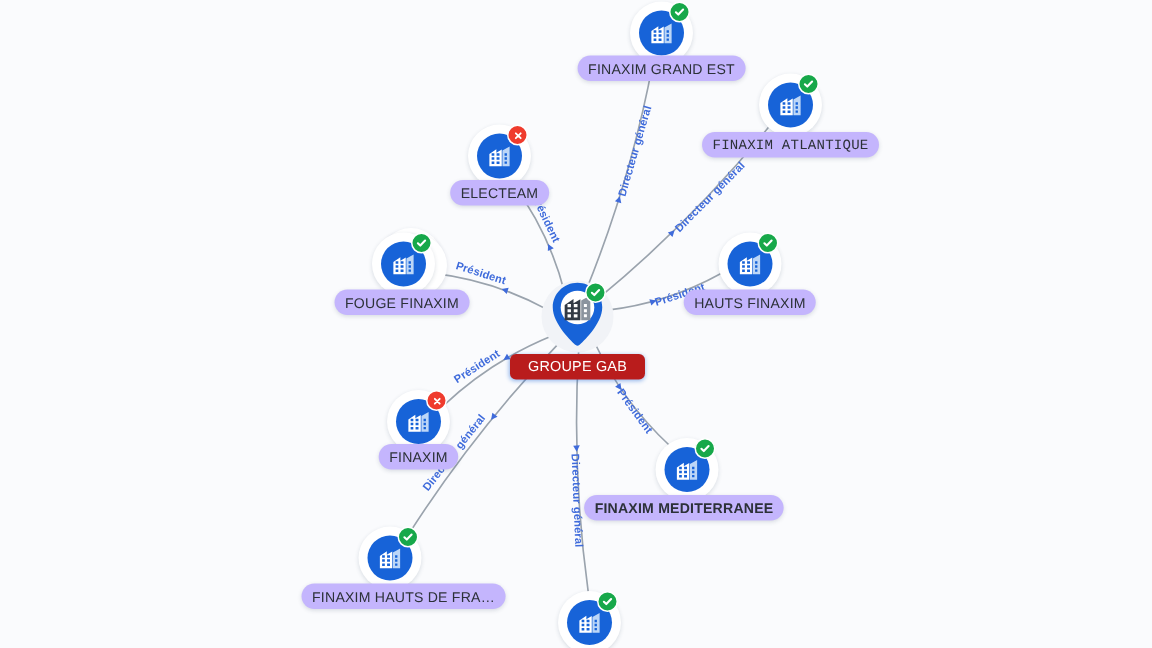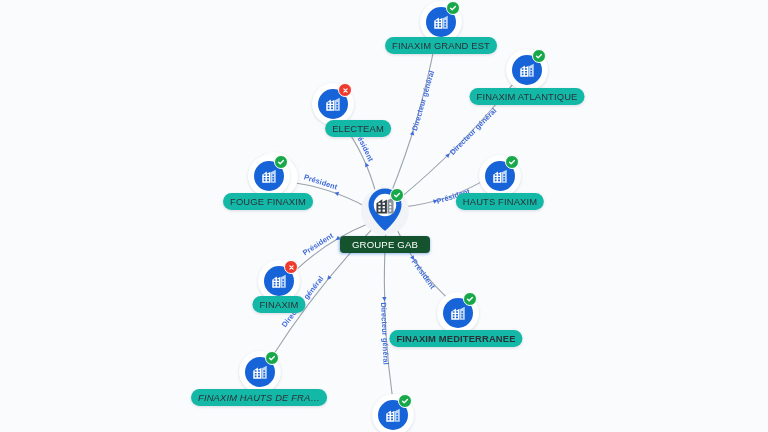--- a/index.html
+++ b/index.html
@@ -81,32 +81,32 @@
     position:absolute;right:0px;top:1px;
     width:14px;height:14px;border-radius:50%;
     background:#17a84a;border:1.6px solid #fff;box-sizing:border-box;
     display:flex;align-items:center;justify-content:center;z-index:4;
   }
 
   
   .label{
     position:absolute;
     transform:translate(-50%,0);
-    background:#14b8a6;
+    background:#c4b5fd;
     color:#2c3138;
     font-size:9.4px;
     letter-spacing:.15px;
     padding:3px 7px;
     border-radius:9px;
     white-space:nowrap;
     box-shadow:0 1px 3px rgba(40,60,90,.17);
     line-height:11px;
   }
   .label.root{
-    background:#14532d;
+    background:#b91c1c;
     color:#ffffff;
     font-size:9.6px;
     border-radius:4px;
     box-shadow:0 1px 3px rgba(23,99,216,.45);
     padding:3px 12px;
   }
 </style>
 </head>
 <body>
 
@@ -304,21 +304,21 @@
         <span class="badge ok">
           <svg width="8" height="8" viewBox="0 0 12 12">
             <path fill="none" stroke="#ffffff" stroke-width="2.1" stroke-linecap="round" stroke-linejoin="round" d="M2.4 6.3 4.8 8.6 9.6 3.6"></path>
           </svg>
         </span>
       </div>
     </div>
   </div>
 <div id="labels-layer">
     <div class="label" style="left: 441px; top: 37px;">FINAXIM GRAND EST</div>
-    <div class="label" style="left: 527px; top: 88px;">FINAXIM ATLANTIQUE</div>
-    <div class="label" style="left: 333px; top: 120px; margin-left: 25px;">ELECTEAM</div>
+    <div class="label" style="left: 527px; top: 88px; font-family: Liberation Mono, monospace;">FINAXIM ATLANTIQUE</div>
+    <div class="label" style="left: 333px; top: 120px;">ELECTEAM</div>
     <div class="label" style="left: 268px; top: 193px;">FOUGE FINAXIM</div>
     <div class="label" style="left: 500px; top: 193px;">HAUTS FINAXIM</div>
     <div class="label" style="left: 279px; top: 296px;">FINAXIM</div>
     <div class="label" style="left: 456px; top: 330px; font-weight: bold;">FINAXIM MEDITERRANEE</div>
-    <div class="label" style="left: 259px; top: 389px; font-style: italic;">FINAXIM HAUTS DE FRA…</div>
+    <div class="label" style="left: 269px; top: 389px;">FINAXIM HAUTS DE FRA…</div>
     <div class="label root" style="left: 385px; top: 236px;">GROUPE GAB</div>
   </div>
 
 </body></html>

